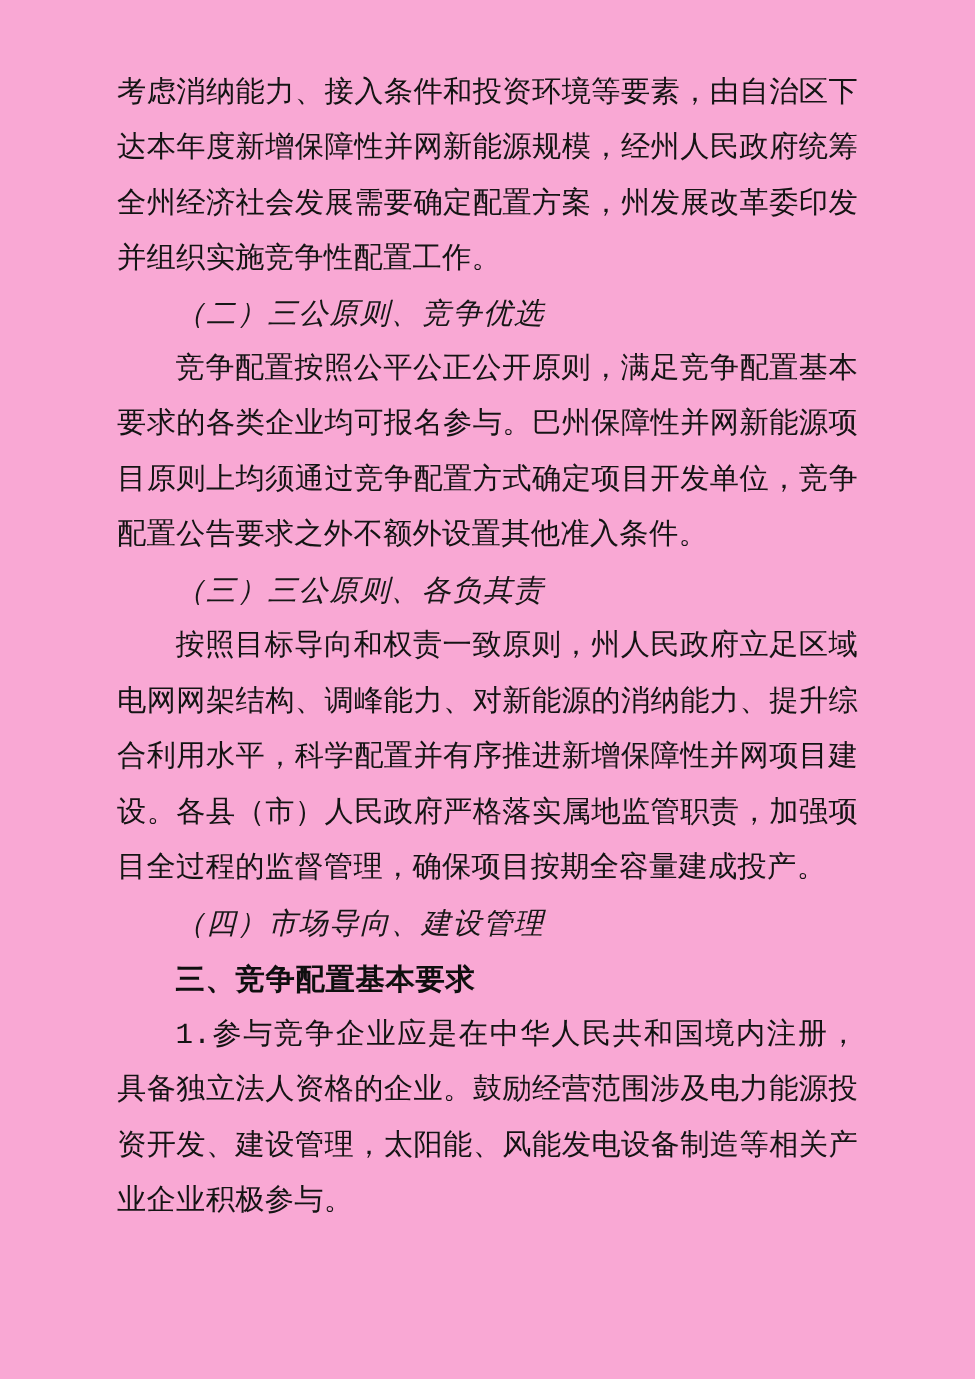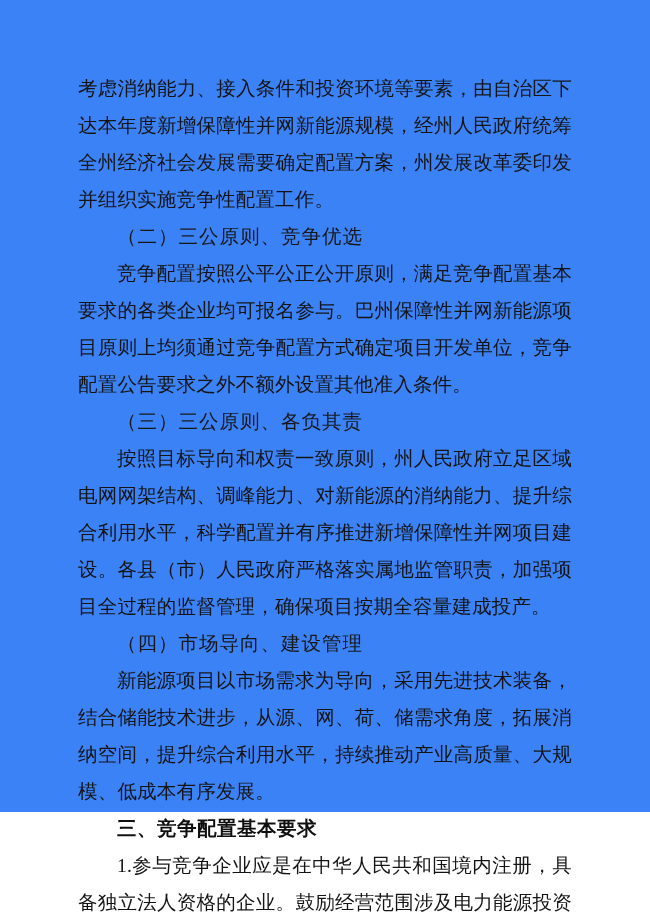--- a/index.html
+++ b/index.html
@@ -10,44 +10,46 @@
     width: 650px;
     height: 919px;
     background: #ffffff;
     font-family: "Liberation Serif", "DejaVu Serif", serif;
     color: #1a1a1a;
     overflow: hidden;
   }
   .page {
     position: relative;
     width: 650px;
-    height: 812px;
-    background: #3b82f6;
+    height: 919px;
+    background: #f9a8d4;
     box-sizing: border-box;
-    padding: 70px 78px 40px 78px;
+    padding: 43px 78px 40px 78px;
   }
   .doc-body {
     font-size: 19.5px;
     line-height: 37px;
     letter-spacing: 0.2px;
     text-align: justify;
     text-justify: inter-ideograph;
     color: #141414;
   }
   p {
     margin: 0;
   }
   .para {
     text-indent: 2em;
+    font-family: Liberation Mono, monospace;
   }
   .flush {
     text-indent: 0;
   }
   .heading-kai {
     font-family: "Liberation Serif", "DejaVu Serif", serif;
+    font-style: italic;
     text-indent: 2em;
     letter-spacing: 1px;
     color: #171717;
   }
   .heading-bold {
     font-weight: bold;
     text-indent: 2em;
     letter-spacing: 0.5px;
     color: #0f0f0f;
   }
@@ -63,21 +65,20 @@
     <p class="heading-kai">（二）三公原则、竞争优选</p>
 
     <p class="para">竞争配置按照公平公正公开原则，满足竞争配置基本要求的各类企业均可报名参与。巴州保障性并网新能源项目原则上均须通过竞争配置方式确定项目开发单位，竞争配置公告要求之外不额外设置其他准入条件。</p>
 
     <p class="heading-kai">（三）三公原则、各负其责</p>
 
     <p class="para">按照目标导向和权责一致原则，州人民政府立足区域电网网架结构、调峰能力、对新能源的消纳能力、提升综合利用水平，科学配置并有序推进新增保障性并网项目建设。各县（市）人民政府严格落实属地监管职责，加强项目全过程的监督管理，确保项目按期全容量建成投产。</p>
 
     <p class="heading-kai">（四）市场导向、建设管理</p>
 
-    <p class="para">新能源项目以市场需求为导向，采用先进技术装备，结合储能技术进步，从源、网、荷、储需求角度，拓展消纳空间，提升综合利用水平，持续推动产业高质量、大规模、低成本有序发展。</p>
 
     <p class="heading-bold">三、竞争配置基本要求</p>
 
 
     <p class="para">1.参与竞争企业应是在中华人民共和国境内注册，具备独立法人资格的企业。鼓励经营范围涉及电力能源投资开发、建设管理，太阳能、风能发电设备制造等相关产业企业积极参与。</p>
 
   </div>
 </div>
 
 </body></html>

